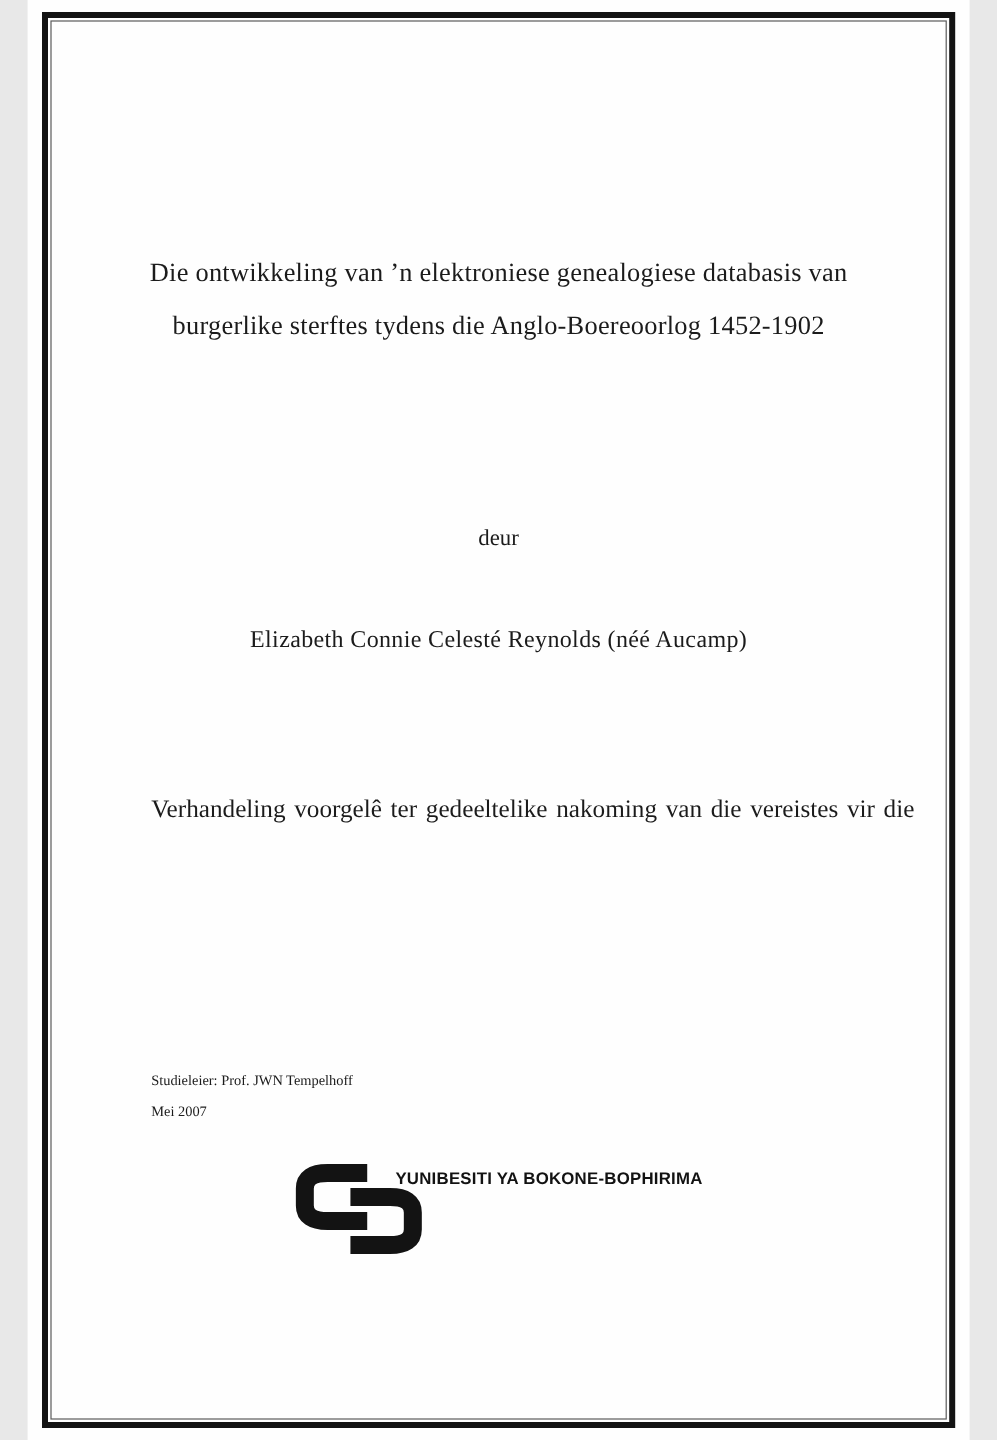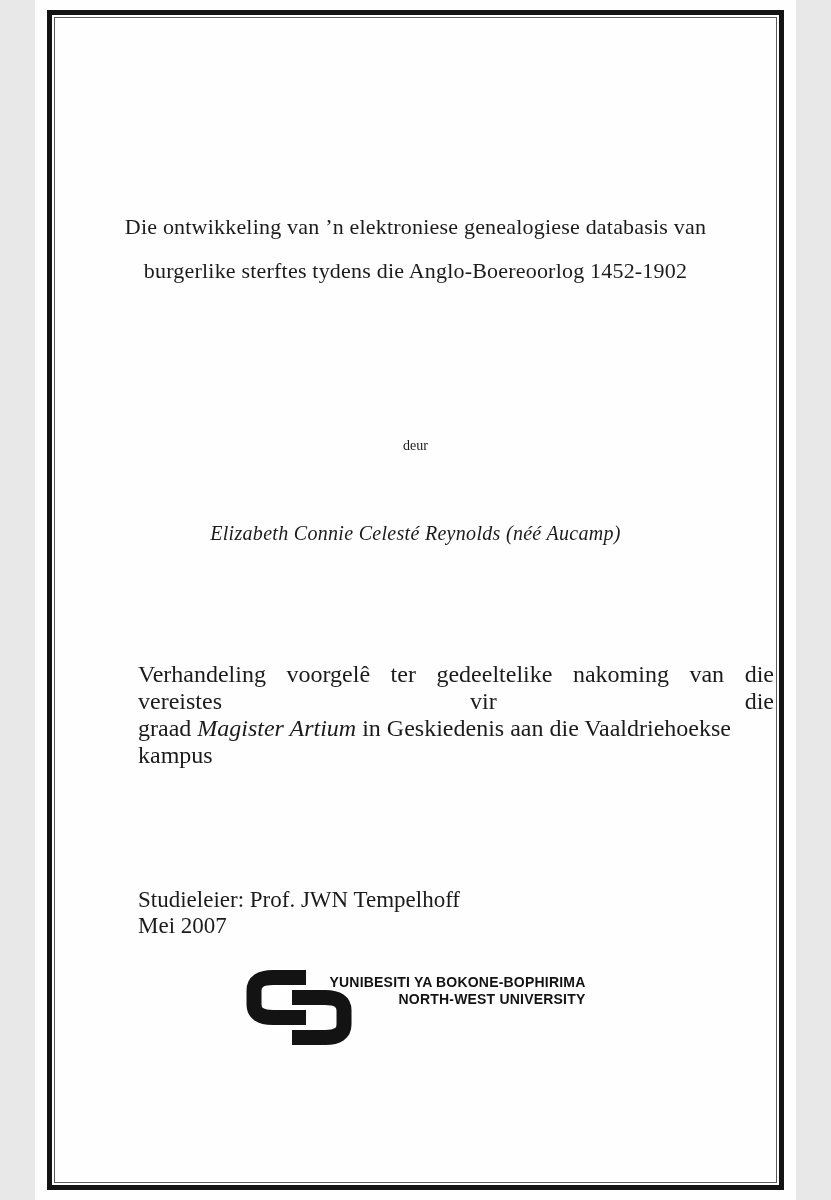--- a/index.html
+++ b/index.html
@@ -9,20 +9,21 @@
   }
   .page {
     position: relative;
     width: 761px;
     height: 1200px;
     background: #fefefe;
     margin: 0 auto;
     overflow: hidden;
     font-family: "Liberation Serif", "DejaVu Serif", serif;
     color: #1b1b1b;
+    padding-left: 24px;
   }
   .frame-outer {
     position: absolute;
     top: 10px; left: 12px; right: 12px; bottom: 10px;
     border: 5px solid #131313;
     pointer-events: none;
   }
   .frame-inner {
     position: absolute;
     top: 17px; left: 19px; right: 19px; bottom: 17px;
@@ -37,68 +38,67 @@
     text-align: center;
     font-size: 22px;
     line-height: 44px;
     letter-spacing: 0.2px;
   }
   .byline {
     position: absolute;
     top: 438px;
     left: 0; right: 0;
     text-align: center;
-    font-size: 14px;
+    font-size: 19px;
   }
   .author {
     position: absolute;
     top: 522px;
     left: 0; right: 0;
     text-align: center;
     font-size: 20px;
     letter-spacing: 0.3px;
-    font-style: italic;
   }
   .statement {
     position: absolute;
     top: 661px;
     left: 103px;
     width: 636px;
-    font-size: 24px;
+    font-size: 21px;
     line-height: 27px;
   }
   .statement .justified {
     text-align: justify;
     text-align-last: justify;
   }
   .statement .italic { font-style: italic; }
   .supervisor-block {
     position: absolute;
     top: 887px;
     left: 103px;
-    font-size: 23px;
+    font-size: 12px;
     line-height: 26px;
   }
   .logo {
     position: absolute;
     top: 966px;
     left: 50%;
     transform: translateX(-50%);
     display: flex;
     align-items: flex-start;
   }
   .logo-mark {
     flex: 0 0 auto;
     width: 106px;
     height: 84px;
   }
   .logo-text {
     margin-left: -22px;
     margin-top: 8px;
-    text-align: right;
+    text-align: left;
     font-family: "Liberation Sans", "DejaVu Sans", sans-serif;
     font-size: 14px;
     font-weight: 600;
     line-height: 17px;
     letter-spacing: 0.2px;
     color: #121212;
     white-space: nowrap;
   }
 </style>
 </head>
@@ -113,34 +113,32 @@
     <div>Die ontwikkeling van ’n elektroniese genealogiese databasis van</div>
     <div>burgerlike sterftes tydens die Anglo-Boereoorlog 1452-1902</div>
   </div>
 
   <div class="byline">deur</div>
 
   <div class="author">Elizabeth Connie Celesté Reynolds (néé Aucamp)</div>
 
   <div class="statement">
     <div class="justified">Verhandeling voorgelê ter gedeeltelike nakoming van die vereistes vir die</div>
-    <div><span>graad </span><span class="italic">Magister Artium</span><span> in Geskiedenis aan die Vaaldriehoekse kampus</span></div>
   </div>
 
   <div class="supervisor-block">
     <div>Studieleier: Prof. JWN Tempelhoff</div>
     <div>Mei 2007</div>
   </div>
 
   <div class="logo">
     <svg class="logo-mark" viewBox="0 0 106 83" xmlns="http://www.w3.org/2000/svg" aria-hidden="true">
 
       <path d="M 60 11 H 27 Q 8 11 8 24 V 38 Q 8 51 27 51 H 60" fill="none" stroke="#131313" stroke-width="15" stroke-linecap="butt"></path>
 
       <path d="M 46 31 H 79 Q 98 31 98 44 V 58 Q 98 71 79 71 H 46" fill="none" stroke="#131313" stroke-width="15" stroke-linecap="butt"></path>
     </svg>
     <div class="logo-text">
       <div>YUNIBESITI YA BOKONE-BOPHIRIMA</div>
-      <div>NORTH-WEST UNIVERSITY</div>
     </div>
   </div>
 
 </div>
 
 </body></html>

